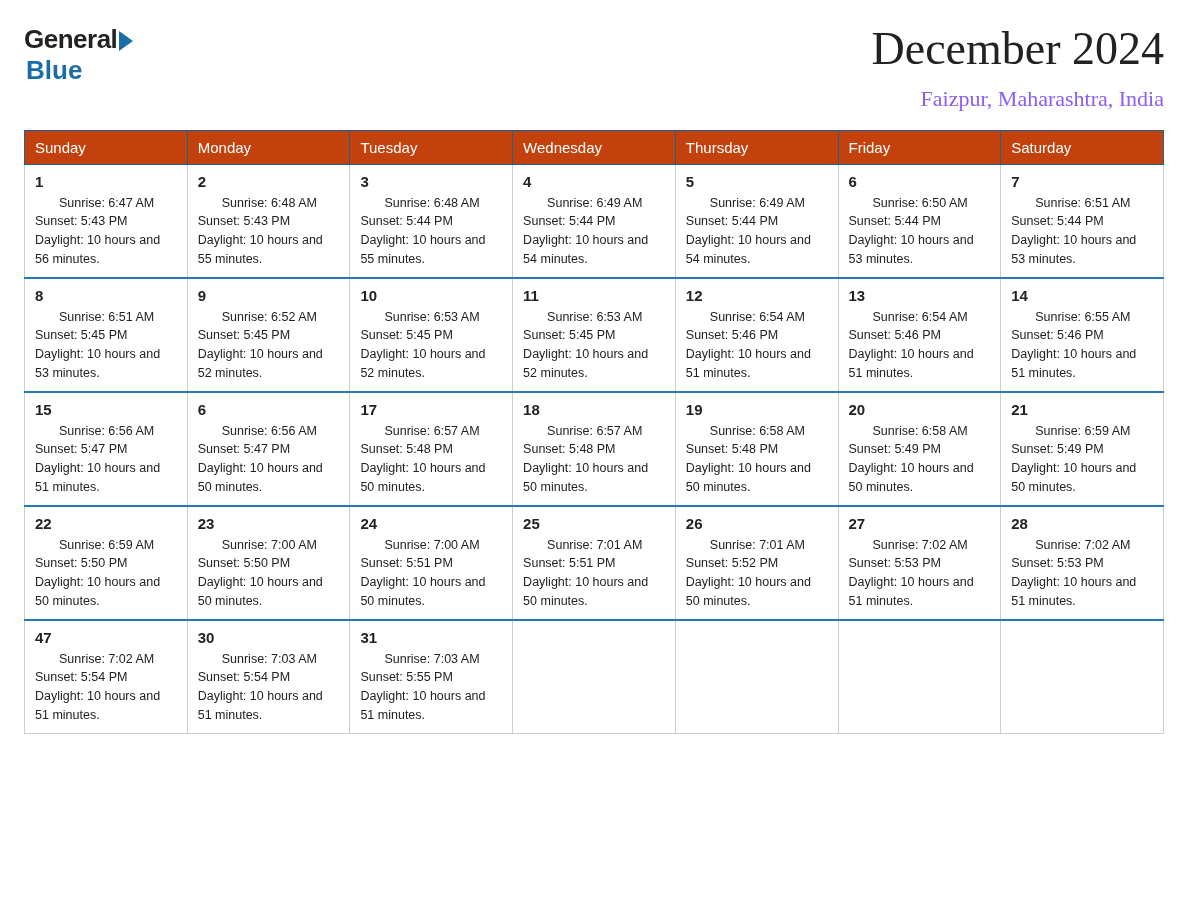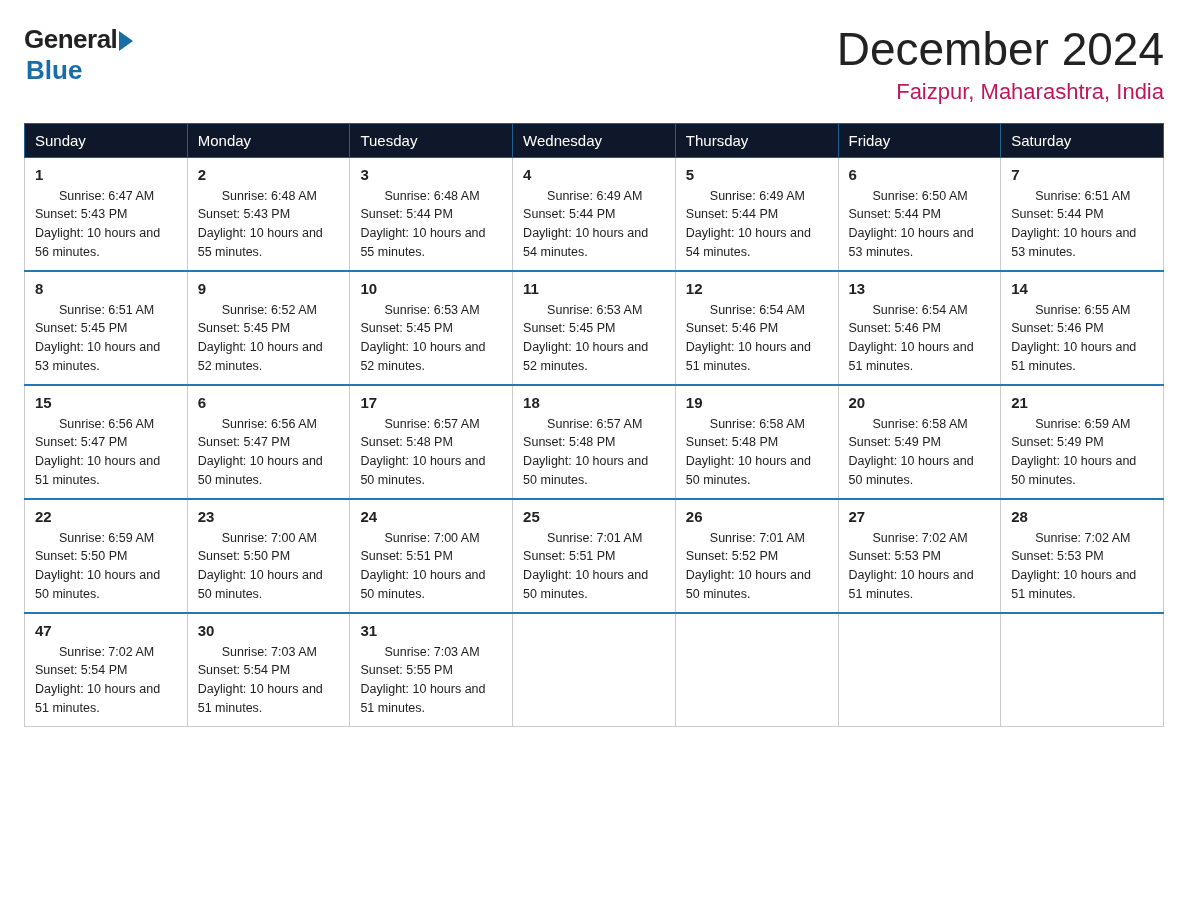--- a/index.html
+++ b/index.html
@@ -42,38 +42,39 @@
       margin-top: 2px;
     }
     .logo-blue {
       font-size: 26px;
       font-weight: bold;
       color: #1a6ea8;
       margin-left: 2px;
     }
     .title-block {
       text-align: right;
+      font-family: Liberation Serif, serif;
     }
     .month-title {
       font-size: 46px;
       font-weight: normal;
       color: #222;
       line-height: 1.1;
     }
     .location-title {
       font-size: 22px;
-      color: #be185d;
-      margin-top: 4px;
+      color: #8b5cf6;
+      margin-top: 11px;
     }
     table {
       width: 100%;
       border-collapse: collapse;
     }
     thead tr th {
-      background-color: #0f172a;
+      background-color: #c2410c;
       color: #fff;
       font-size: 15px;
       font-weight: normal;
       padding: 8px 10px;
       text-align: left;
       border: 1px solid #1e6090;
     }
     tbody tr td {
       vertical-align: top;
       padding: 8px 10px;

